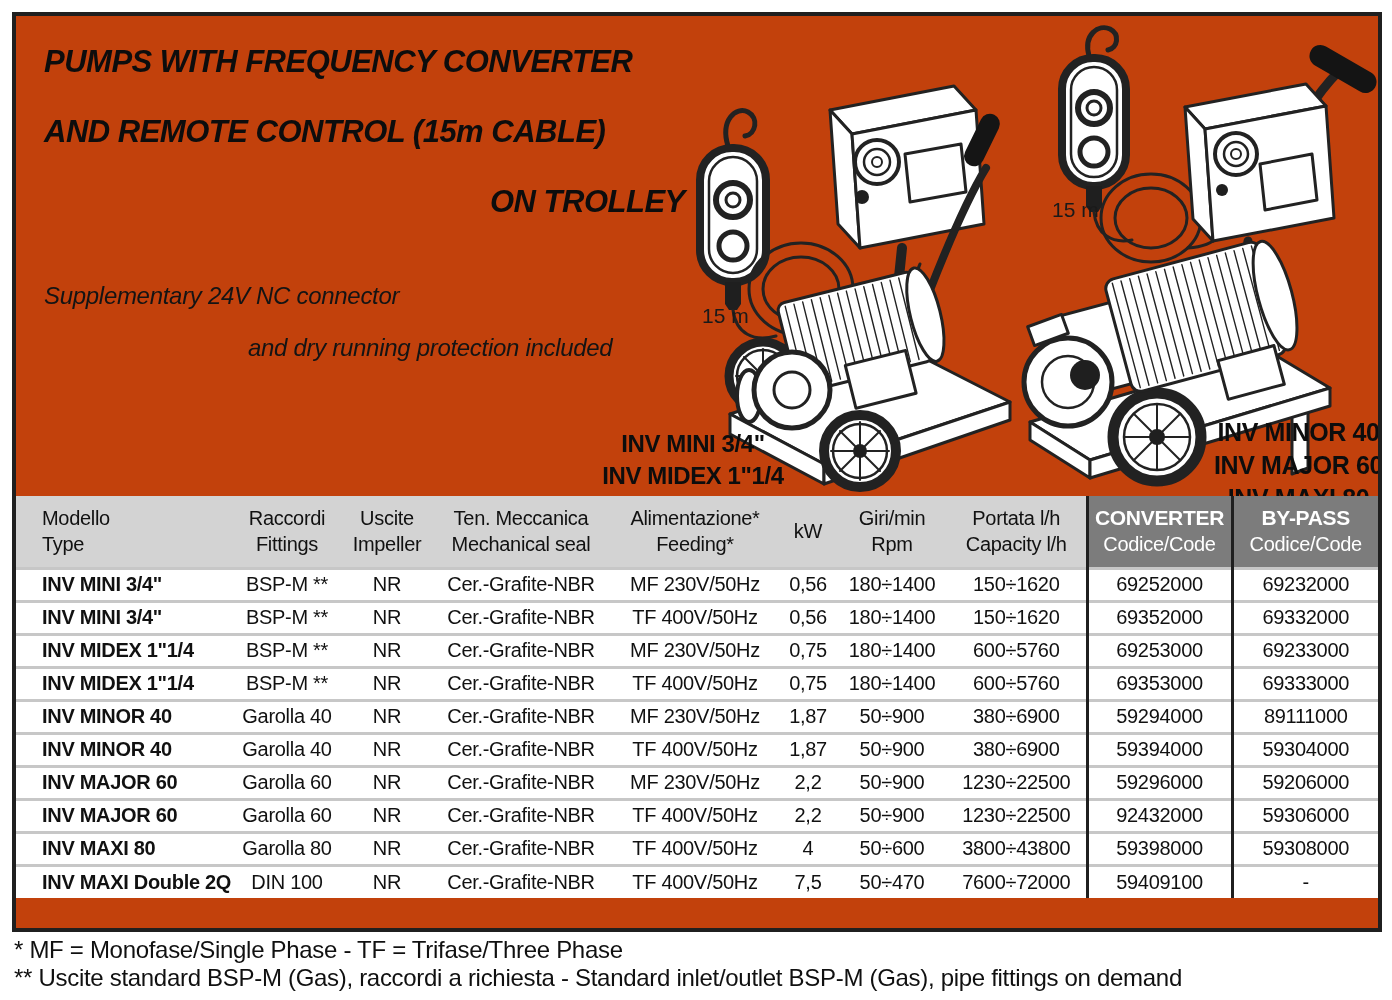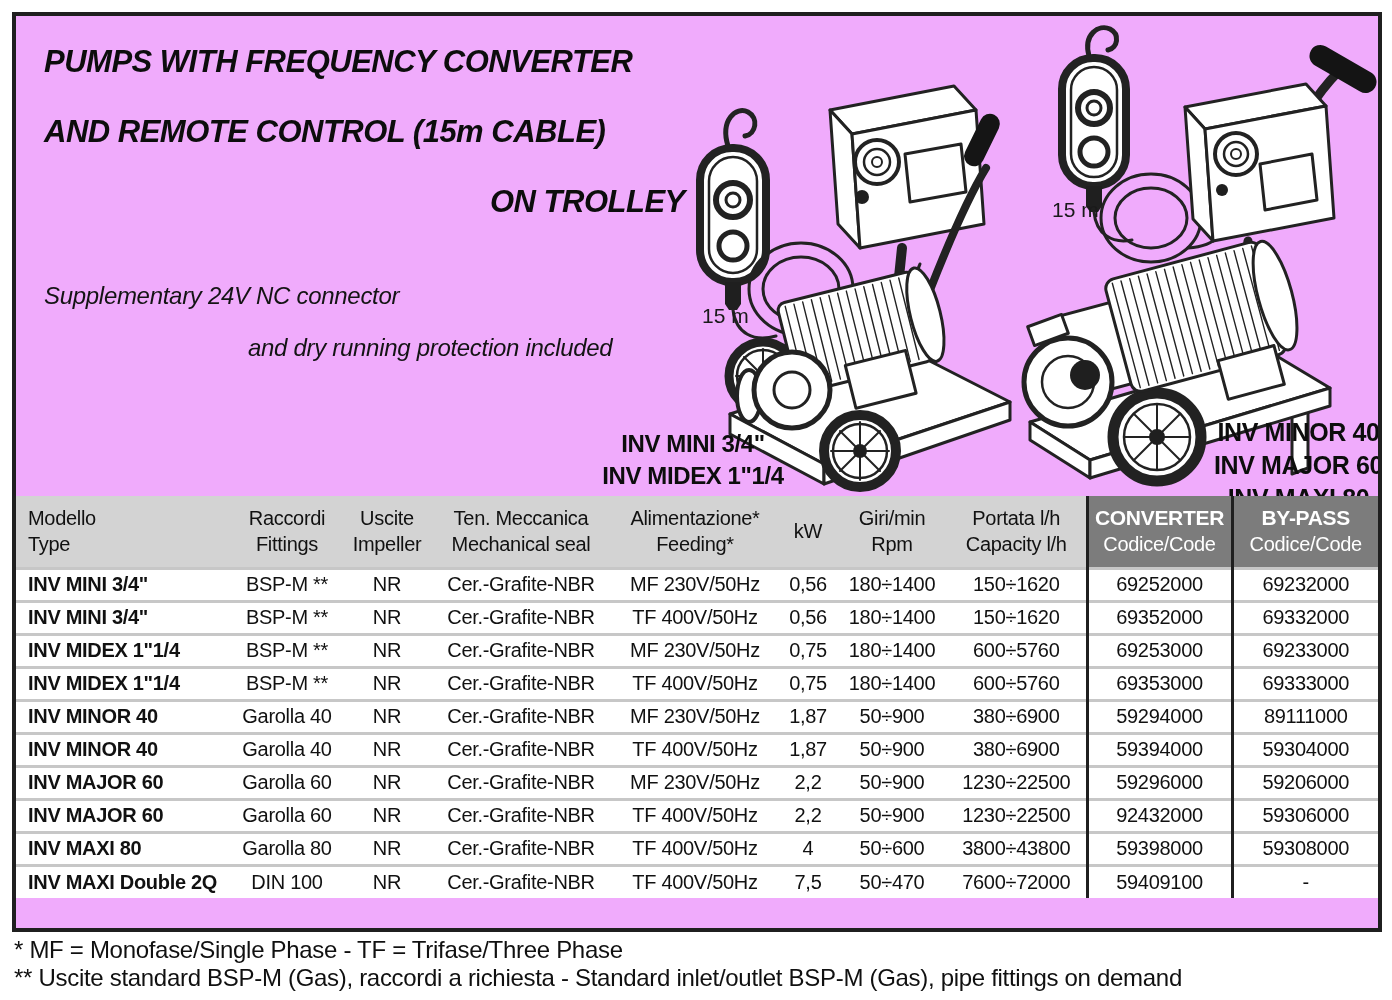--- a/index.html
+++ b/index.html
@@ -9,21 +9,21 @@
     --row-sep:#c7c7c7;
   }
   html,body{margin:0;padding:0;}
   body{
     width:1392px;height:1000px;position:relative;background:#ffffff;
     font-family:"Liberation Sans","DejaVu Sans",sans-serif;color:#111;
     overflow:hidden;
   }
   .frame{
     position:absolute;left:12px;top:12px;width:1370px;height:920px;
-    border:4px solid var(--line);box-sizing:border-box;overflow:hidden;background:#f0abfc;
+    border:4px solid var(--line);box-sizing:border-box;overflow:hidden;background:#c2410c;
   }
   .title-line{
     position:absolute;font-style:italic;font-weight:bold;font-size:31px;
     letter-spacing:-0.5px;white-space:nowrap;color:#0d0d0d;
   }
   .subtitle-line{
     position:absolute;font-style:italic;font-size:24px;letter-spacing:-0.3px;white-space:nowrap;color:#141414;
   }
   .cable-label{position:absolute;font-size:21px;color:#1a1a1a;white-space:nowrap;}
   .caption{position:absolute;text-align:center;font-weight:bold;color:#0d0d0d;white-space:nowrap;}
@@ -42,21 +42,21 @@
   }
   .spec thead th{
     background:var(--header-light);height:72px;font-weight:normal;vertical-align:middle;
   }
   .spec thead th .h1,.spec thead th .h2{line-height:26px;}
   .spec thead th.dark{background:var(--header-dark);color:#fff;}
   .spec thead th.dark .h1{font-weight:bold;font-size:21px;}
   .spec tbody td{
     height:33px;border-top:3px solid var(--row-sep);text-align:center;background:#fff;
   }
-  .spec .c0{width:215px;text-align:left;padding-left:12px;}
+  .spec .c0{width:215px;text-align:left;padding-left:26px;}
   .spec td.c0{font-weight:bold;}
   .spec .c1{width:112px;}
   .spec .c2{width:88px;}
   .spec .c3{width:180px;}
   .spec .c4{width:168px;}
   .spec .c5{width:58px;}
   .spec .c6{width:110px;}
   .spec .c7{width:140px;}
   .spec .c8{width:145px;border-left:3px solid var(--line);}
   .spec .c9{width:146px;border-left:3px solid var(--line);}

